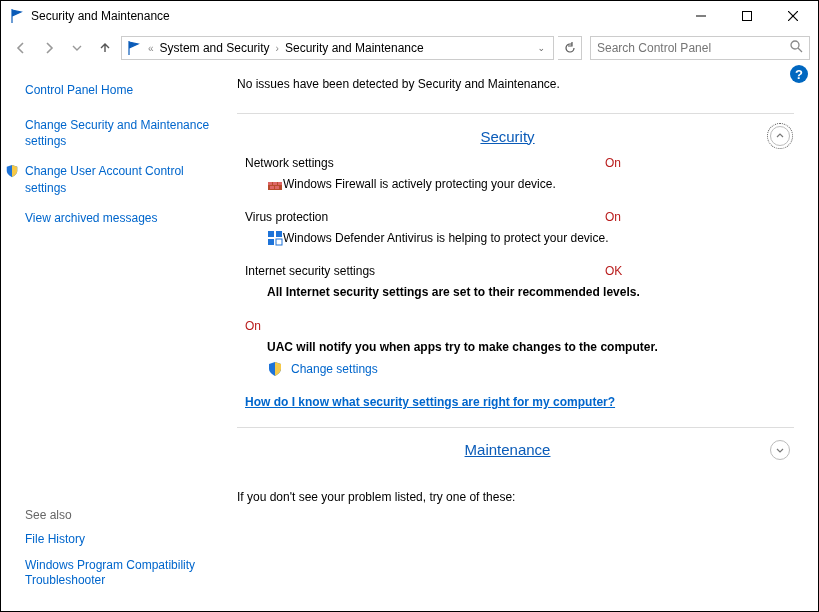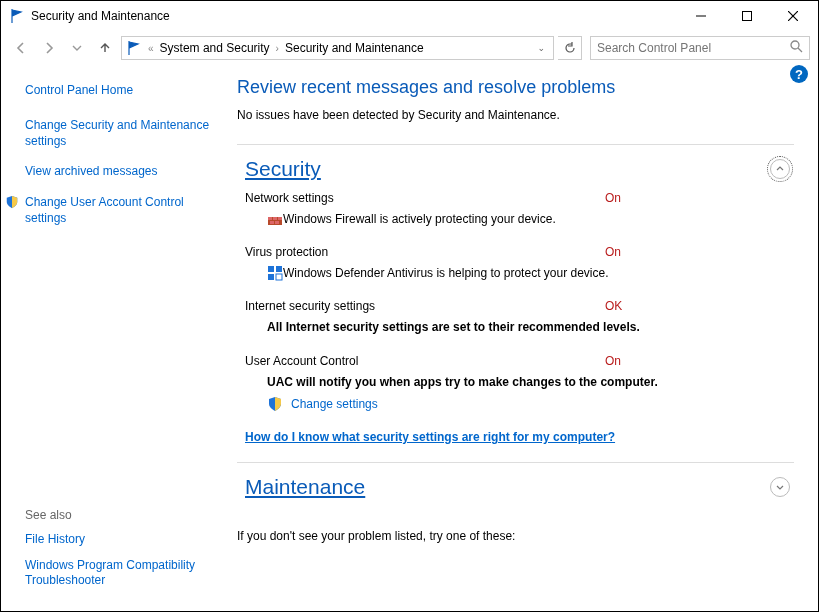--- a/index.html
+++ b/index.html
@@ -40,21 +40,21 @@
 .sidebar .seealso-link { color: #0066cc; margin-bottom: 10px; cursor: pointer; line-height: 1.3; }
 
 .main { flex: 1; padding: 12px 24px 0 14px; position: relative; overflow: hidden; font-size: 12px; }
 .help-icon { position: absolute; top: 0; right: 10px; width: 18px; height: 18px; border-radius: 50%; background: #0067c0; color: #fff; display: flex; align-items: center; justify-content: center; font-size: 13px; font-weight: bold; }
 
 .page-title { color: #0a5bb8; font-size: 18px; font-weight: 400; margin-bottom: 10px; }
 .page-sub { color: #000; margin-bottom: 22px; }
 
 .section { border-top: 1px solid #ddd; }
 .section-header { display: flex; align-items: center; padding: 12px 4px 10px 8px; }
-.section-header .sh-title { color: #0a5bb8; font-size: 21px; text-decoration: underline; flex: 1; }
+.section-header .sh-title { color: #0a5bb8; font-size: 15px; text-decoration: underline; flex: 1; text-align: center; }
 .section-header .chevbtn { width: 20px; height: 20px; border: 1px solid #bbb; border-radius: 50%; display: flex; align-items: center; justify-content: center; color: #777; font-size: 10px; }
 .section-header .chevbtn.focus { outline: 1px dotted #555; outline-offset: 2px; }
 
 .item { margin: 0 0 18px 8px; }
 .item-row { display: flex; }
 .item-label { width: 360px; }
 .item-status { color: #b91c1c; }
 .item-desc { margin: 6px 0 0 22px; display: flex; align-items: center; gap: 0; line-height: 1.35; }
 .item-desc .icon16 { width: 16px; height: 16px; flex-shrink: 0; }
 .item-desc.plain { margin-left: 22px; font-weight: bold; }
@@ -143,38 +143,37 @@
 </div>
 
 <div class="body">
 
   <div class="sidebar">
     <div class="homelink">Control Panel Home</div>
     <div class="link">
         <span>Change Security and Maintenance settings</span>
       </div>
     <div class="link">
-        <span>View archived messages</span>
-      </div>
-    <div class="link">
       <span class="shield-sm neg-outdent"><svg viewBox="0 0 16 16">
             <path d="M8 1 L14 3 L14 8 C14 12 8 15 8 15 C8 15 2 12 2 8 L2 3 Z" fill="#1e73d8"></path>
             <path d="M8 1 L14 3 L14 8 C14 12 8 15 8 15 Z" fill="#f6c948"></path>
           </svg></span>
       <span>Change User Account Control settings</span>
     </div>
+    <div class="link">
+        <span>View archived messages</span>
+      </div>
     <div class="spacer-grow"></div>
     <div class="seealso-hdr">See also</div>
     <div class="seealso-link">File History</div>
     <div class="seealso-link">Windows Program Compatibility Troubleshooter</div>
   </div>
 
   <div class="main">
     <div class="help-icon">?</div>
-    <div class="page-title">Review recent messages and resolve problems</div>
     <div class="page-sub">No issues have been detected by Security and Maintenance.</div>
 
     <div class="section">
       <div class="section-header">
         <span class="sh-title">Security</span>
         <span class="chevbtn focus">
             <svg width="8" height="8" viewBox="0 0 8 8">
               <path d="M1 5 L4 2 L7 5" fill="none" stroke="#777" stroke-width="1.2"></path>
             </svg>
           </span>
@@ -219,21 +218,20 @@
           <span class="item-label">Internet security settings</span>
           <span class="item-status">OK</span>
         </div>
         <div class="item-desc plain">
           <span>All Internet security settings are set to their recommended levels.</span>
         </div>
       </div>
 
       <div class="item">
         <div class="item-row">
-          <span class="item-label">User Account Control</span>
           <span class="item-status">On</span>
         </div>
         <div class="item-desc plain">
           <span>UAC will notify you when apps try to make changes to the computer.</span>
         </div>
         <div class="sub-link">
           <span class="icon16"><svg viewBox="0 0 16 16">
                 <path d="M8 1 L14 3 L14 8 C14 12 8 15 8 15 C8 15 2 12 2 8 L2 3 Z" fill="#1e73d8"></path>
                 <path d="M8 1 L14 3 L14 8 C14 12 8 15 8 15 Z" fill="#f6c948"></path>
               </svg></span>

